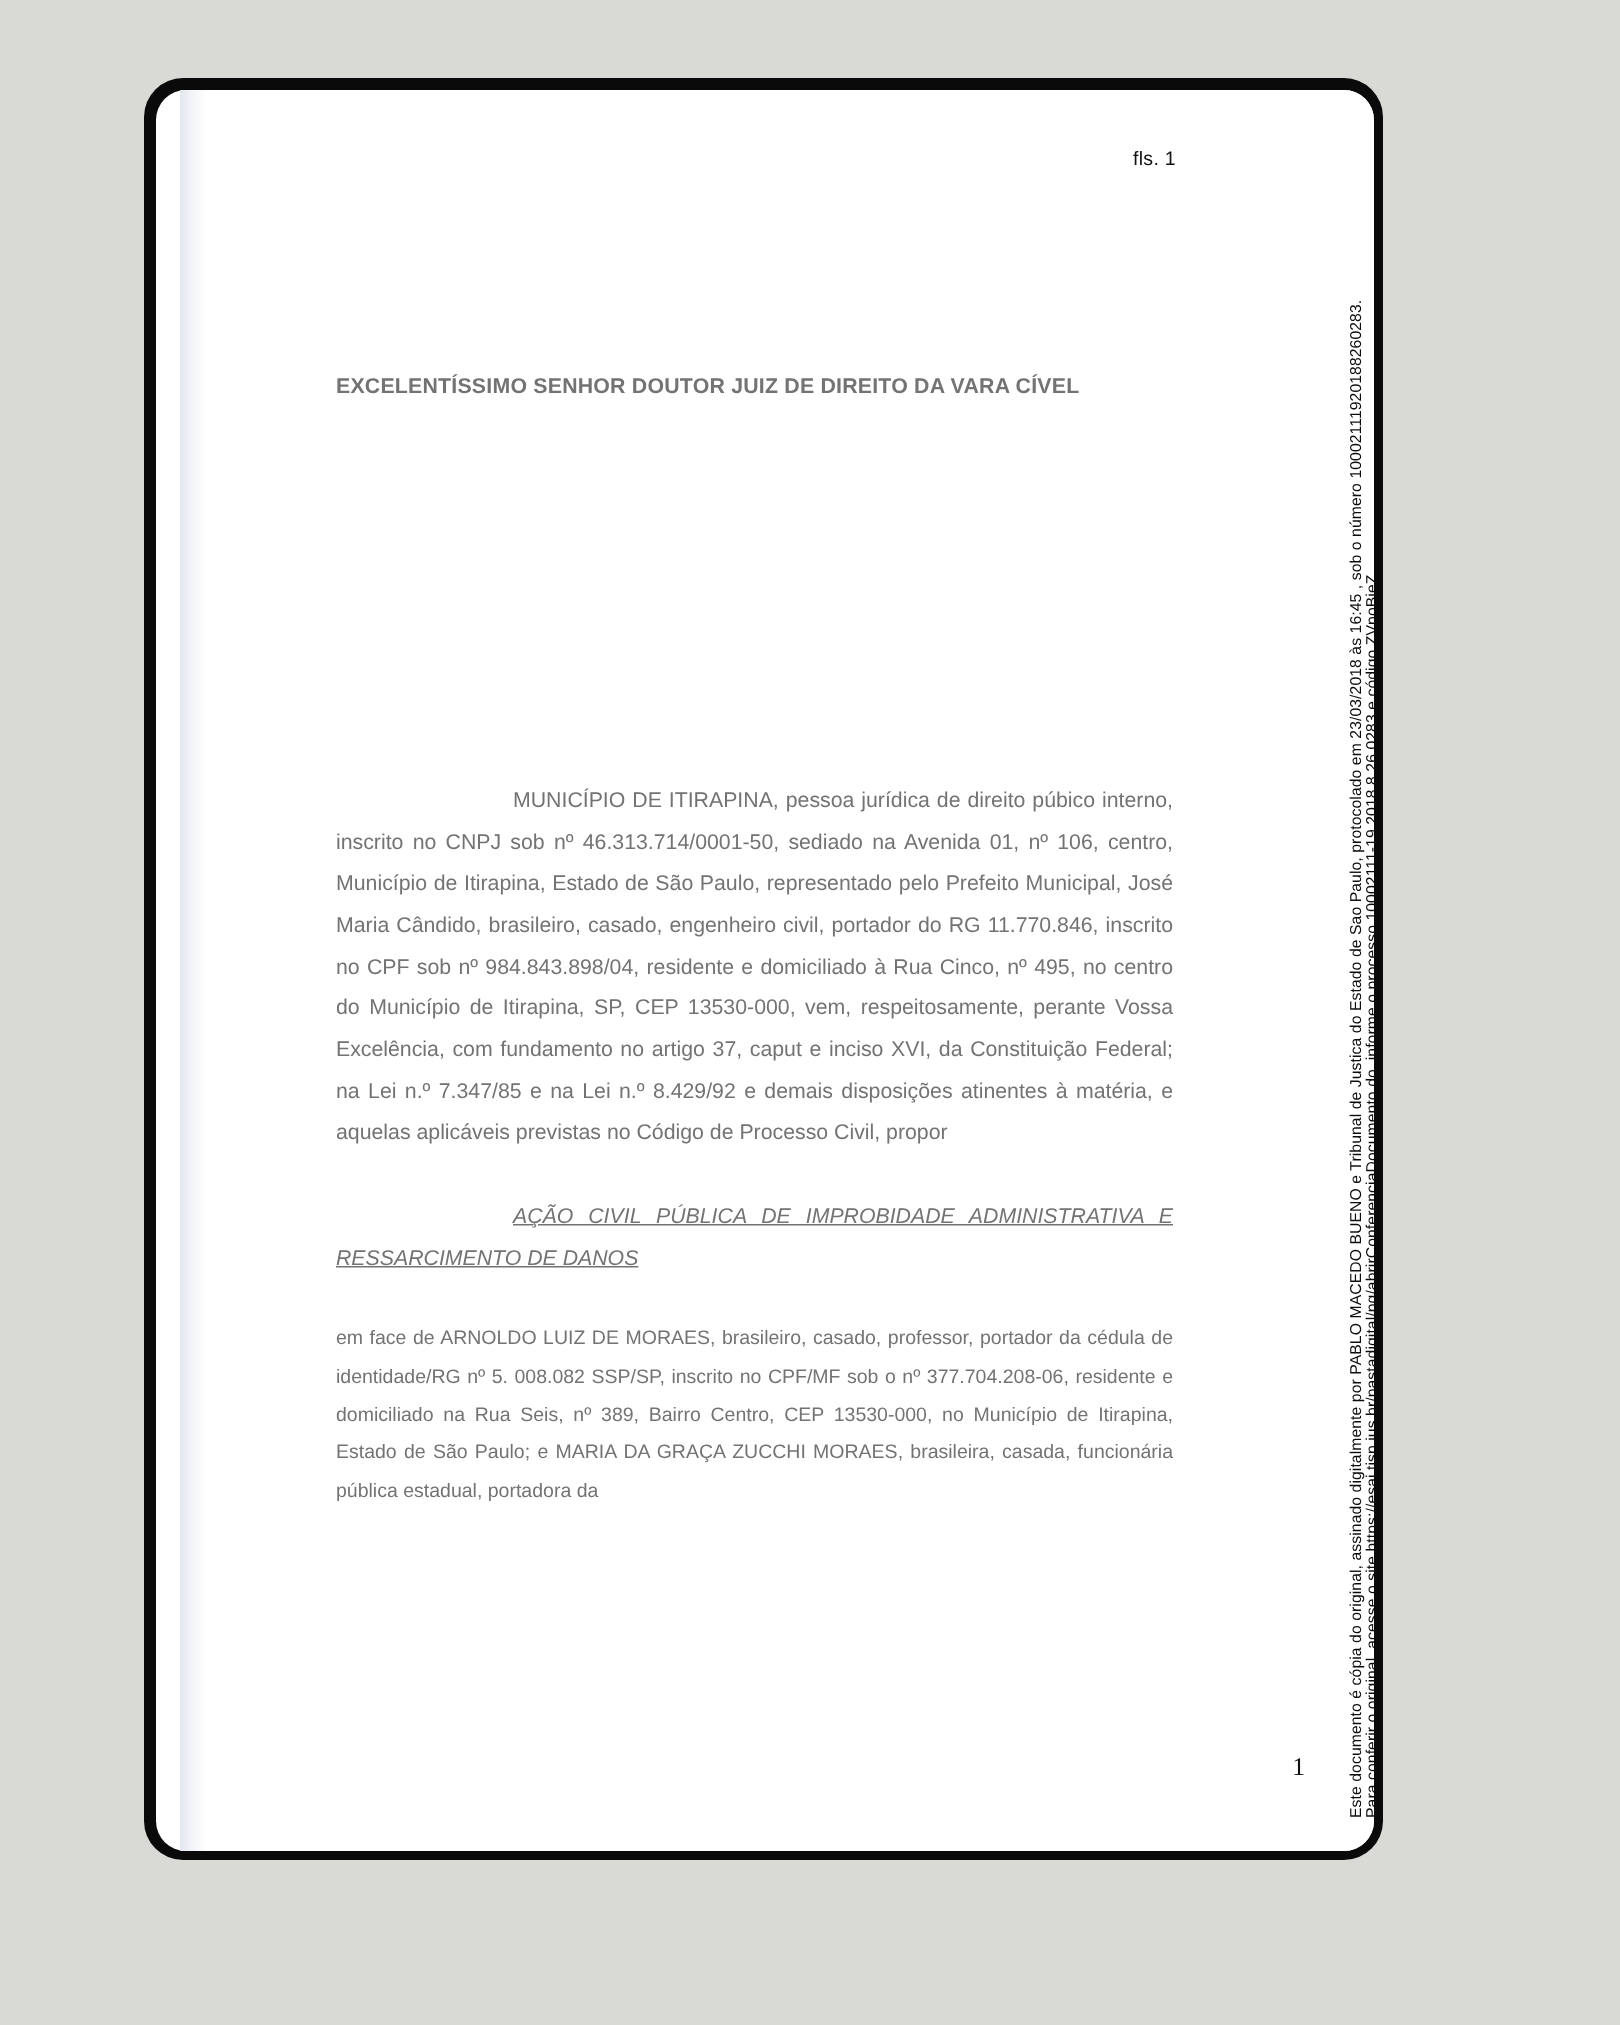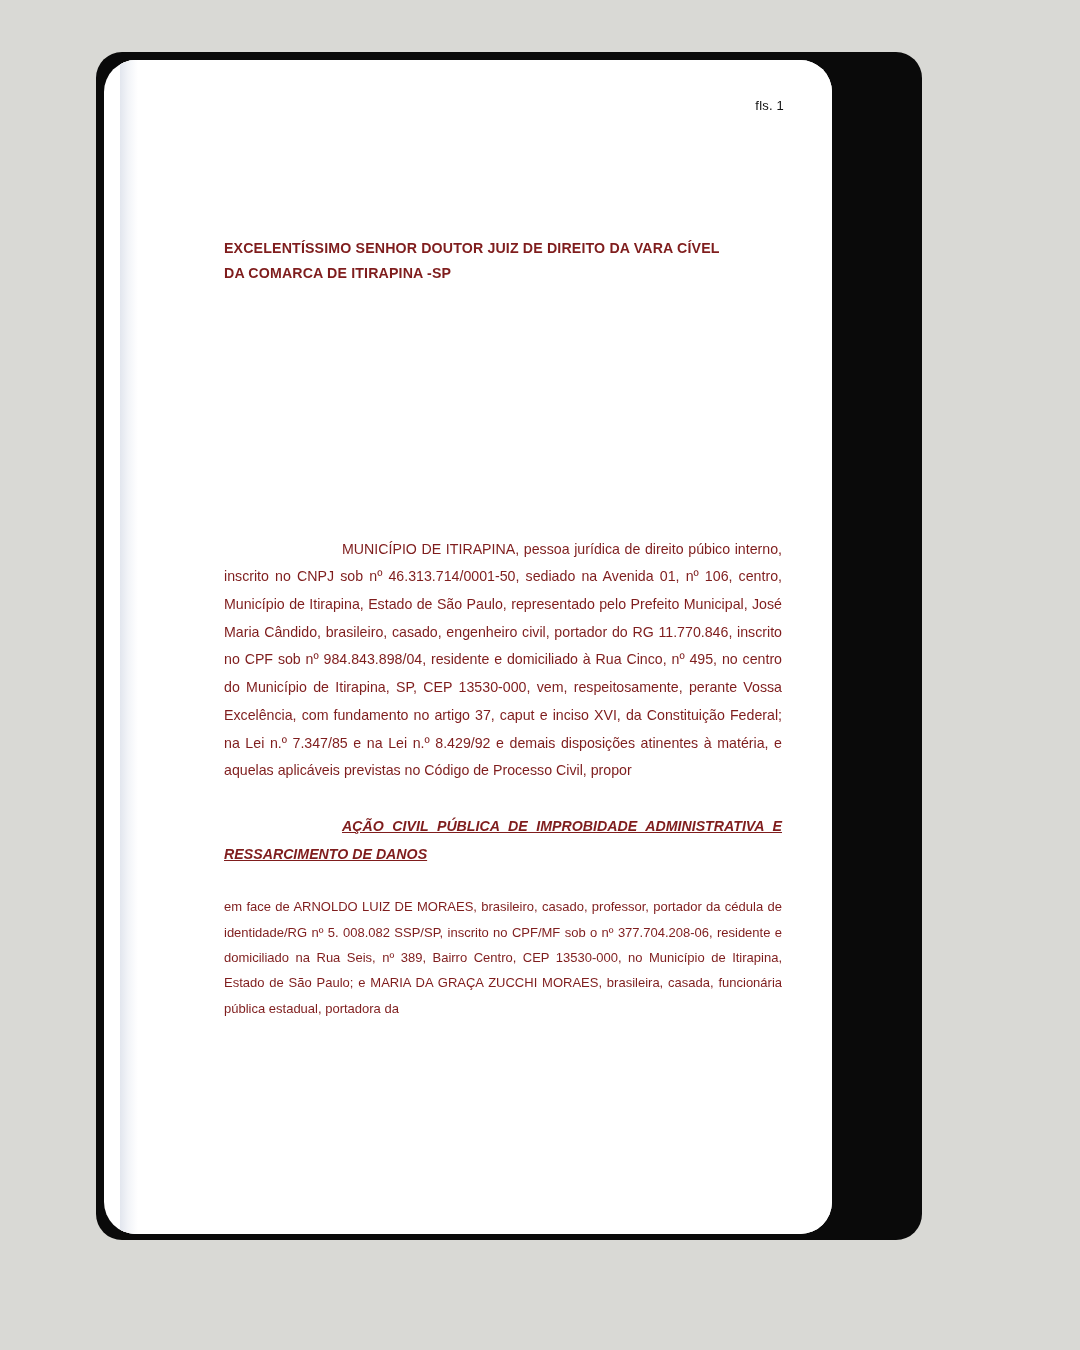--- a/index.html
+++ b/index.html
@@ -19,24 +19,24 @@
     top: 52px;
     width: 826px;
     height: 1188px;
     background: #0a0a0a;
     border-radius: 26px;
   }
   .page {
     position: absolute;
     left: 104px;
     top: 60px;
-    width: 728px;
+    width: 812px;
     height: 1174px;
     background: #ffffff;
-    border-radius: 32px;
+    border-radius: 20px;
     overflow: hidden;
   }
   .paper {
     position: absolute;
     left: 16px;
     top: 0px;
     width: 796px;
     height: 1174px;
     background: #ffffff;
     box-sizing: border-box;
@@ -78,23 +78,23 @@
     left: 14px;
     top: 1128px;
   }
   .stamp-line.l2 {
     left: 25px;
     top: 1128px;
   }
   .content {
     position: absolute;
     left: 104px;
-    top: 176px;
+    top: 186px;
     width: 558px;
-    color: #7f1d1d;
+    color: #737373;
   }
   .heading {
     font-size: 14.2px;
     font-weight: bold;
     line-height: 1.75;
     letter-spacing: 0.15px;
   }
   .heading .l2 {
     display: block;
   }
@@ -109,21 +109,21 @@
     display: inline-block;
     width: 118px;
   }
   .b {
     font-weight: normal;
   }
   .action-title {
     margin-top: 28px;
     font-size: 14.2px;
     line-height: 1.95;
-    font-weight: bold;
+    font-weight: normal;
     font-style: italic;
     text-decoration: underline;
     text-align: justify;
     text-justify: inter-word;
   }
   .action-title .ind {
     display: inline-block;
     width: 118px;
     text-decoration: none;
   }
@@ -155,21 +155,20 @@
     <div class="fls">fls. 1</div>
 
     <div class="sidebar-stamp">
       <div class="stamp-line l1">Este documento é cópia do original, assinado digitalmente por PABLO MACEDO BUENO e Tribunal de Justica do Estado de Sao Paulo, protocolado em 23/03/2018 às 16:45 , sob o número 10002111920188260283.</div>
       <div class="stamp-line l2">Para conferir o original, acesse o site https://esaj.tjsp.jus.br/pastadigital/pg/abrirConferenciaDocumento.do, informe o processo 10002111-19.2018.8.26.0283 e código ZVpoBieZ.</div>
     </div>
 
     <div class="content">
       <div class="heading">
         <span>EXCELENTÍSSIMO SENHOR DOUTOR JUIZ DE DIREITO DA VARA CÍVEL</span>
-        <span class="l2">DA COMARCA DE ITIRAPINA -SP</span>
       </div>
 
       <div class="body-block">
         <span class="indent"></span><span class="b">MUNICÍPIO DE ITIRAPINA</span><span>, pessoa jurídica de direito púbico interno, inscrito no CNPJ sob nº 46.313.714/0001-50, sediado na Avenida 01, nº 106, centro, Município de Itirapina, Estado de São Paulo, representado pelo Prefeito Municipal, José Maria Cândido, brasileiro, casado, engenheiro civil, portador do RG 11.770.846, inscrito no CPF sob nº 984.843.898/04, residente e domiciliado à Rua Cinco, nº 495, no centro do Município de Itirapina, SP, CEP 13530-000, vem, respeitosamente, perante Vossa Excelência, com fundamento no artigo 37, caput e inciso XVI, da Constituição Federal; na Lei n.º 7.347/85 e na Lei n.º 8.429/92 e demais disposições atinentes à matéria, e aquelas aplicáveis previstas no Código de Processo Civil, propor</span>
       </div>
 
       <div class="action-title">
         <span class="ind"></span><span>AÇÃO CIVIL PÚBLICA DE IMPROBIDADE ADMINISTRATIVA E</span>
         <span>RESSARCIMENTO DE DANOS</span>
       </div>

